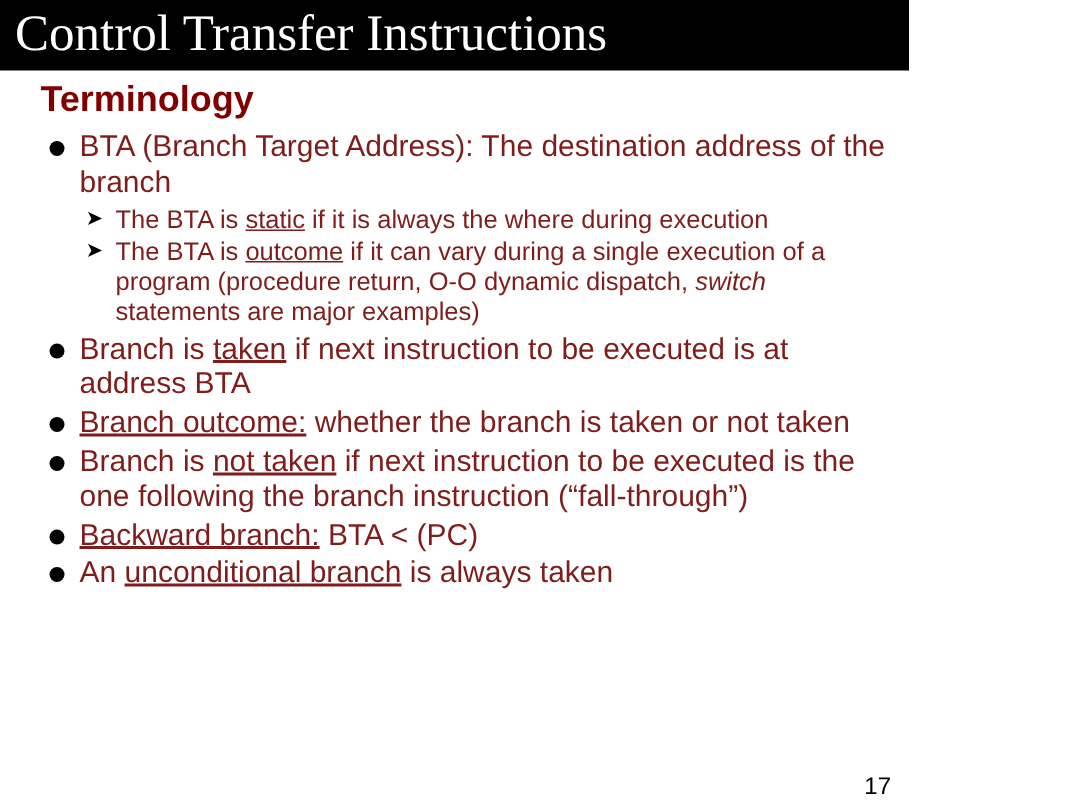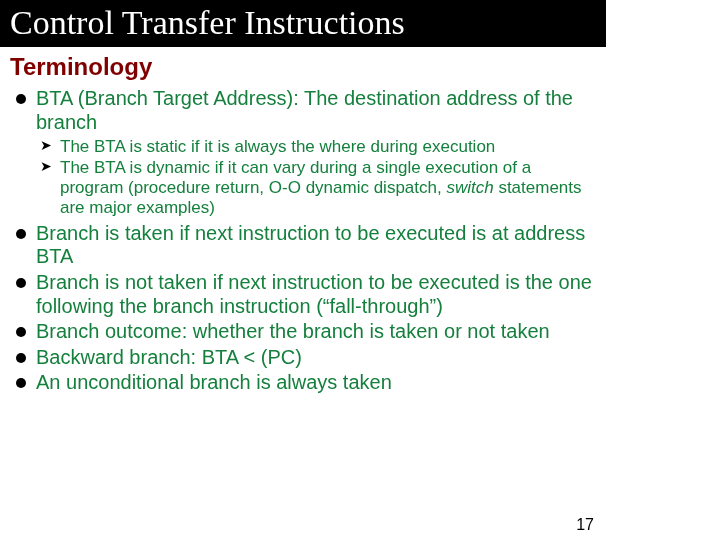--- a/index.html
+++ b/index.html
@@ -19,40 +19,40 @@
   }
   .title-bar {
     background: #000;
     color: #fff;
     font-family: "Times New Roman", Times, serif;
     font-size: 34px;
     padding: 4px 10px 6px 10px;
     line-height: 1.1;
   }
   .body {
-    padding: 4px 14px 0 10px;
+    padding: 4px 14px 0 27px;
   }
   .section-heading {
     font-family: "Comic Sans MS", "Comic Sans", cursive, sans-serif;
     font-weight: bold;
     color: #800000;
     font-size: 24px;
     margin: 2px 0 6px 0;
   }
   ul.level1 {
     list-style: none;
     margin: 0;
     padding: 0 0 0 26px;
   }
   ul.level1 > li {
     position: relative;
     font-size: 20px;
     line-height: 1.18;
     margin-bottom: 2px;
-    color: #15803d;
+    color: #7f1d1d;
   }
   ul.level1 > li::before {
     content: "";
     position: absolute;
     left: -20px;
     top: 7px;
     width: 10px;
     height: 10px;
     background: #000;
     border-radius: 50%;
@@ -69,43 +69,43 @@
     margin-bottom: 1px;
   }
   ul.level2 > li::before {
     content: "\27A4"; 
     position: absolute;
     left: -20px;
     top: 0;
     font-size: 14px;
     color: #000;
   }
-  .u { }
+  .u { text-decoration: underline; }
   .it { font-style: italic; text-align: center; }
   .page-num {
     position: absolute;
     right: 12px;
     bottom: 6px;
     font-size: 16px;
     font-family: Verdana, sans-serif;
   }
 </style>
 </head>
 <body>
 
 <div class="slide">
   <div class="title-bar">Control Transfer Instructions</div>
   <div class="body">
     <div class="section-heading">Terminology</div>
     <ul class="level1" id="bullets">
         <li><span>BTA (Branch Target Address): The destination address of the branch</span><ul class="level2">
             <li><span>The BTA is </span><span class="u">static</span><span> if it is always the where during execution</span></li>
-            <li><span>The BTA is </span><span class="u">dynamic</span><span> if it can vary during a single execution of a program (procedure return, O-O dynamic dispatch, </span><span class="it">switch</span><span> statements are major examples)</span></li>
+            <li><span>The BTA is </span><span class="u">outcome</span><span> if it can vary during a single execution of a program (procedure return, O-O dynamic dispatch, </span><span class="it">switch</span><span> statements are major examples)</span></li>
           </ul></li>
         <li><span>Branch is </span><span class="u">taken</span><span> if next instruction to be executed is at address BTA</span></li>
+        <li><span class="u">Branch outcome:</span><span> whether the branch is taken or not taken</span></li>
         <li><span>Branch is </span><span class="u">not taken</span><span> if next instruction to be executed is the one following the branch instruction (“fall-through”)</span></li>
-        <li><span class="u">Branch outcome:</span><span> whether the branch is taken or not taken</span></li>
         <li><span class="u">Backward branch:</span><span> BTA &lt; (PC)</span></li>
         <li><span>An </span><span class="u">unconditional branch</span><span> is always taken</span></li>
       </ul>
   </div>
   <div class="page-num">17</div>
 </div>
 
 </body></html>

